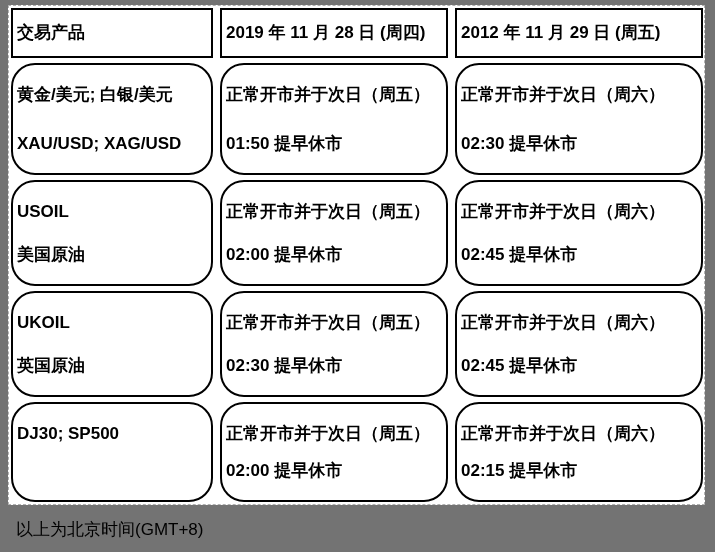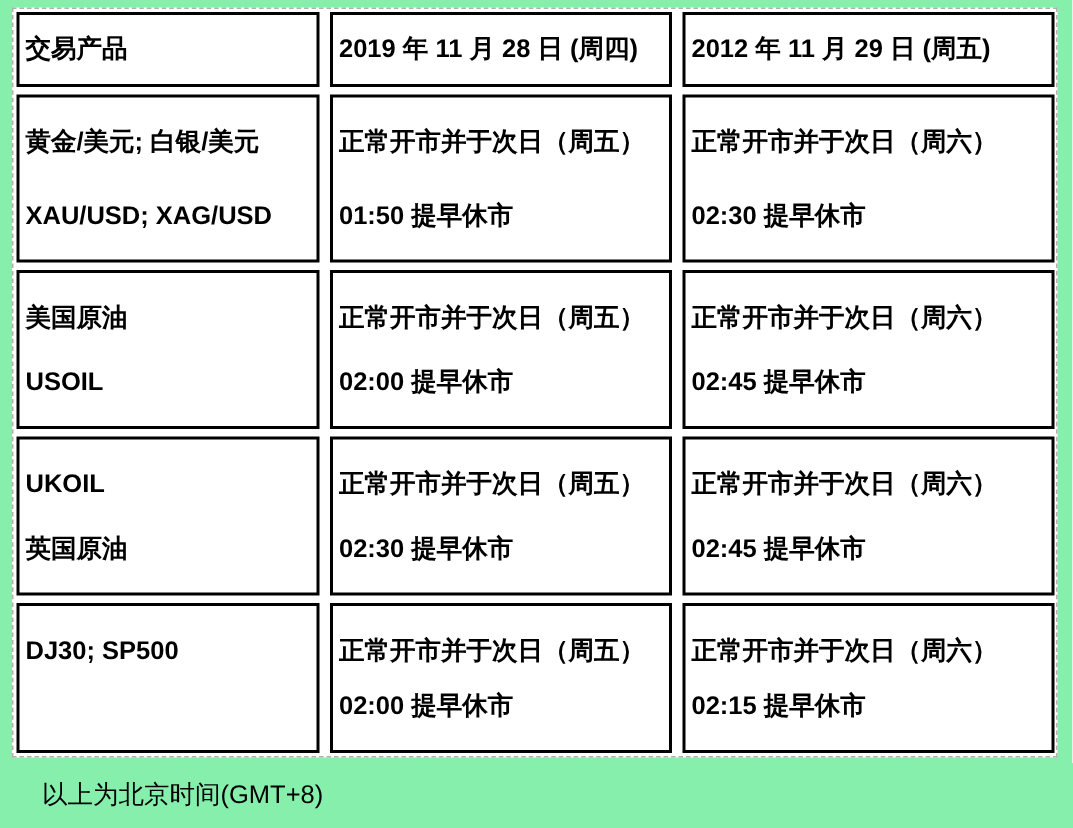--- a/index.html
+++ b/index.html
@@ -4,21 +4,21 @@
 <style>
   html, body {
     margin: 0;
     padding: 0;
     background: #ffffff;
     font-family: "Liberation Sans", sans-serif;
   }
   .page {
     width: 715px;
     height: 552px;
-    background: #86efac;
+    background: #737373;
     position: relative;
     box-sizing: border-box;
     padding: 5px 0 0 8px;
   }
   .holiday-table {
     width: 697px;
     border: 1px dashed #b0b0b0;
     padding: 2px;
     box-sizing: border-box;
     display: grid;
@@ -41,27 +41,28 @@
   .cell.header {
     display: flex;
     align-items: center;
   }
   .cell.twoline {
     display: flex;
     flex-direction: column;
     justify-content: space-between;
     padding-top: 21px;
     padding-bottom: 19px;
+    border-radius: 24px;
   }
   .cell p {
     margin: 0;
     white-space: nowrap;
   }
   .footer-note {
-    margin: 13px 0 0 20px;
+    margin: 13px 0 0 8px;
     font-size: 17px;
     font-weight: normal;
     color: #000000;
   }
 </style>
 </head>
 <body>
 
 <div class="page">
 
@@ -84,22 +85,22 @@
     <div class="cell twoline">
       <p>正常开市并于次日（周五）</p>
       <p>01:50 提早休市</p>
     </div>
     <div class="cell twoline">
       <p>正常开市并于次日（周六）</p>
       <p>02:30 提早休市</p>
     </div>
 
     <div class="cell twoline">
+      <p>USOIL</p>
       <p>美国原油</p>
-      <p>USOIL</p>
     </div>
     <div class="cell twoline">
       <p>正常开市并于次日（周五）</p>
       <p>02:00 提早休市</p>
     </div>
     <div class="cell twoline">
       <p>正常开市并于次日（周六）</p>
       <p>02:45 提早休市</p>
     </div>
 

